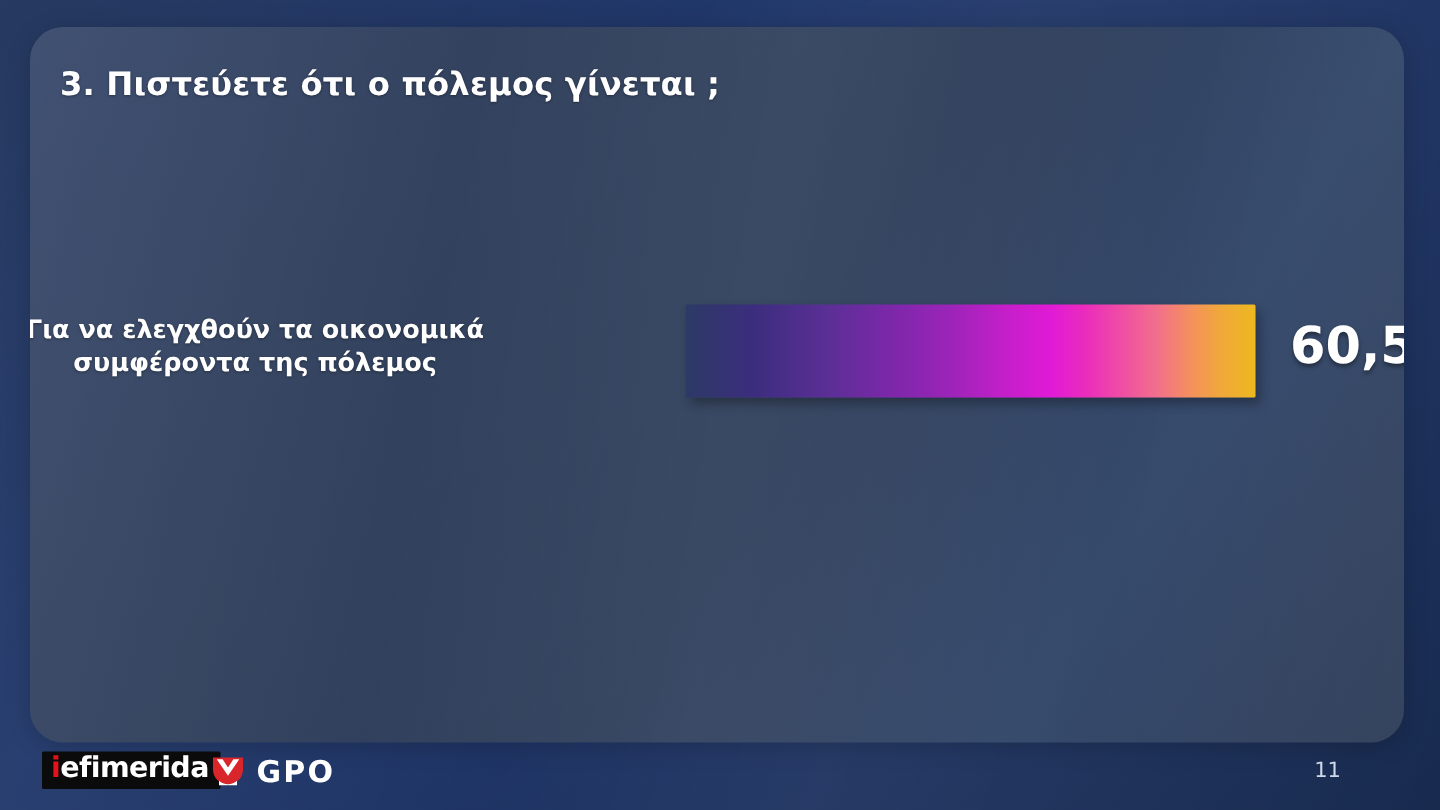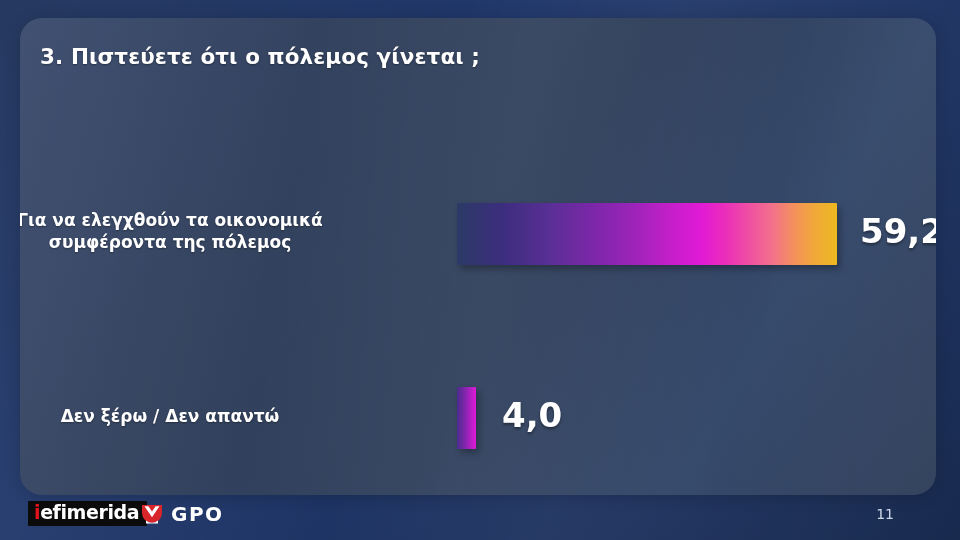--- a/index.html
+++ b/index.html
@@ -175,33 +175,24 @@
     <div id="chart-area">
 
       <div class="bar-row" style="top: 35px; height: 62px;">
         <div class="cat-label" style="top: 6px;">
           <div>Για να ελεγχθούν τα οικονομικά</div>
           <div>συμφέροντα της πόλεμος</div>
         </div>
         <div class="bar-track" style="top: 0; width: 380px; height: 62px;">
           <div class="bar" style="background: linear-gradient(90deg, #2c3a66 0%, #3c2d7e 12%, #5b2f96 25%, #7c27a9 36%, #9b24b8 46%, #c41fc9 56%, #e01ad6 64%, #ea2bbd 70%, #ef4ba6 76%, #f2718a 83%, #f4925a 89%, #f0a83a 94%, #eeb81f 100%);"></div>
         </div>
-        <div class="bar-value" style="left: 828px; top: 8px; font-size: 34px;">59,2</div>
+        <div class="bar-value" style="left: 828px; top: 8px; font-size: 34px;">60,5</div>
       </div>
 
 
-      <div class="bar-row" style="top: 219px; height: 62px;">
-        <div class="cat-label" style="top: 18px;">
-          <div>Δεν ξέρω / Δεν απαντώ</div>
-        </div>
-        <div class="bar-track" style="top: 0; width: 19px; height: 62px;">
-          <div class="bar" style="background: linear-gradient(90deg, #4a2c8c 0%, #7c27a9 38%, #ad20c2 68%, #e01ad6 100%);"></div>
-        </div>
-        <div class="bar-value" style="left: 470px; top: 8px; font-size: 34px;">4,0</div>
-      </div>
 
     </div>
   </div>
 
   <div id="footer">
 
     <div id="iefimerida-logo">
       <span class="red-i">i</span><span class="white-part">efimerida</span>
     </div>
 

